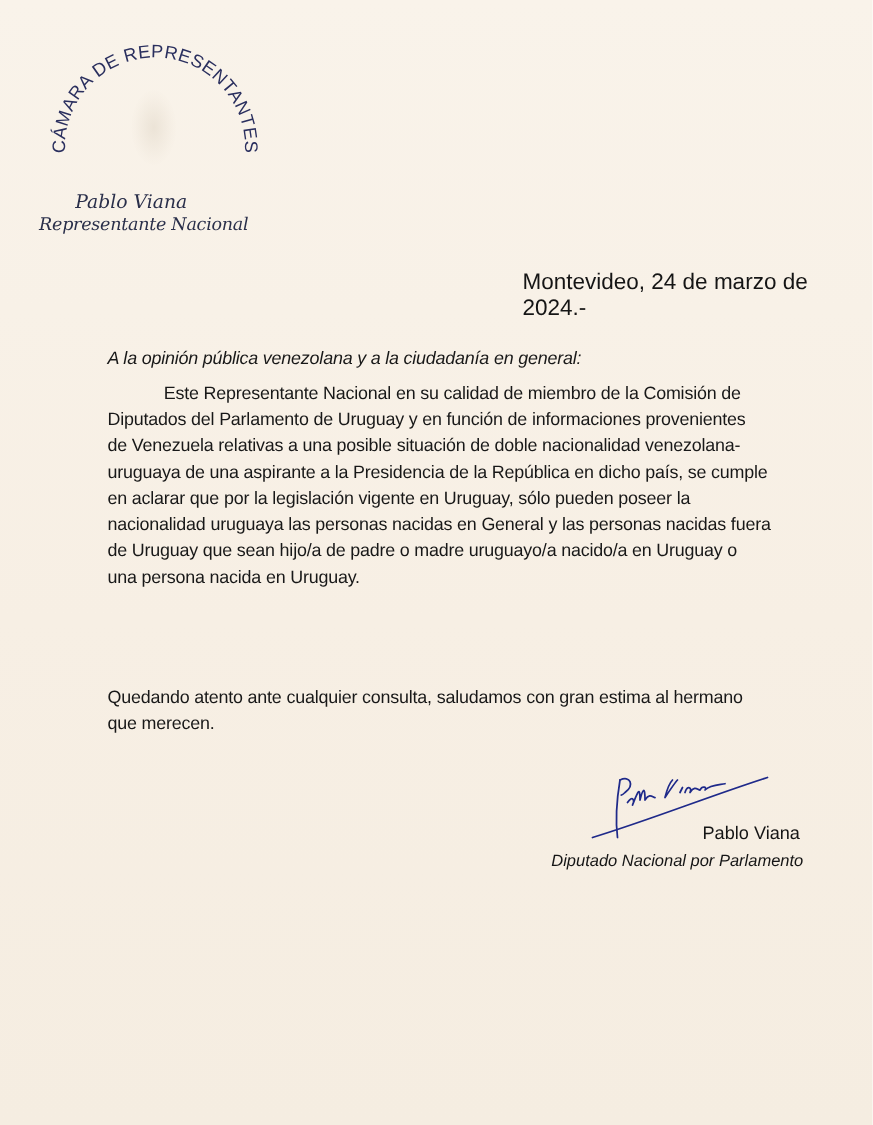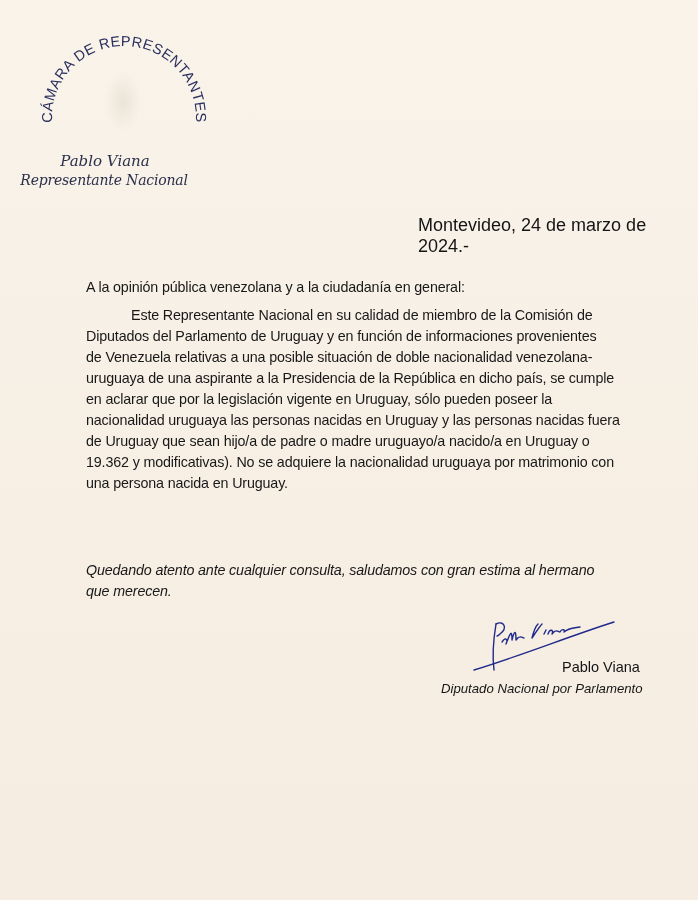--- a/index.html
+++ b/index.html
@@ -16,31 +16,31 @@
     .emblem {
       position: absolute; left: 105px; top: 72px; width: 36px; height: 60px;
       border-radius: 50%;
       background: radial-gradient(ellipse at center, rgba(225,215,200,0.55) 0%, rgba(240,232,220,0.2) 60%, rgba(0,0,0,0) 75%);
     }
     .lh-name {
       position: absolute; left: 0; width: 206px; text-align: center;
       font-family: "DejaVu Serif", serif; font-style: italic; color: #2a2f4a;
     }
     .lh-name.n1 { top: 152px; font-size: 15px; left: 2px; }
-    .lh-name.n2 { top: 172px; font-size: 14px; left: 1px; letter-spacing: -0.2px; }
+    .lh-name.n2 { top: 172px; font-size: 14px; left: 12px; letter-spacing: -0.2px; }
     .date {
       position: absolute; left: 418px; top: 215px; font-size: 18px; color: #151515;
     }
     .body-text {
       position: absolute; left: 86px; width: 570px; font-size: 14.3px; line-height: 21px;
       color: #181818; letter-spacing: -0.15px;
     }
-    .salutation { top: 277px; }
+    .salutation { top: 277px; font-style: italic; }
     .para1 { top: 305px; }
-    .para2 { top: 560px; font-style: italic; }
+    .para2 { top: 548px; }
     .line { display: block; white-space: nowrap; }
     .indent { padding-left: 45px; }
     .signature { position: absolute; left: 470px; top: 614px; }
     .sig-name { position: absolute; left: 562px; top: 659px; font-size: 14.5px; color: #151515; }
     .sig-title { position: absolute; left: 441px; top: 681px; font-size: 13.2px; font-style: italic; color: #151515; }
   </style>
 </head>
 <body>
 
 <div class="letterhead">
@@ -60,23 +60,22 @@
 <div class="date">Montevideo, 24 de marzo de 2024.-</div>
 
 <div class="body-text salutation">A la opinión pública venezolana y a la ciudadanía en general:</div>
 
 <div class="body-text para1">
   <span class="line indent">Este Representante Nacional en su calidad de miembro de la Comisión de</span>
   <span class="line">Diputados del  Parlamento de Uruguay y en función de  informaciones provenientes</span>
   <span class="line">de Venezuela relativas a una posible situación de doble nacionalidad venezolana-</span>
   <span class="line">uruguaya de una aspirante a la Presidencia de la República en dicho país, se cumple</span>
   <span class="line">en aclarar que por la legislación vigente en Uruguay, sólo pueden poseer la</span>
-  <span class="line">nacionalidad uruguaya las personas nacidas en Uruguay y las personas nacidas fuera</span>
+  <span class="line">nacionalidad uruguaya las personas nacidas en General y las personas nacidas fuera</span>
   <span class="line">de Uruguay que sean hijo/a de padre o madre uruguayo/a nacido/a en Uruguay o</span>
-  <span class="line">19.362 y modificativas). No se adquiere la nacionalidad uruguaya por matrimonio con</span>
   <span class="line">una persona nacida en Uruguay.</span>
 </div>
 
 <div class="body-text para2">
   <span class="line">Quedando atento ante cualquier consulta, saludamos con gran estima al hermano</span>
   <span class="line">que merecen.</span>
 </div>
 
 <div class="signature">
   <svg width="150" height="60" viewBox="0 0 150 60">

